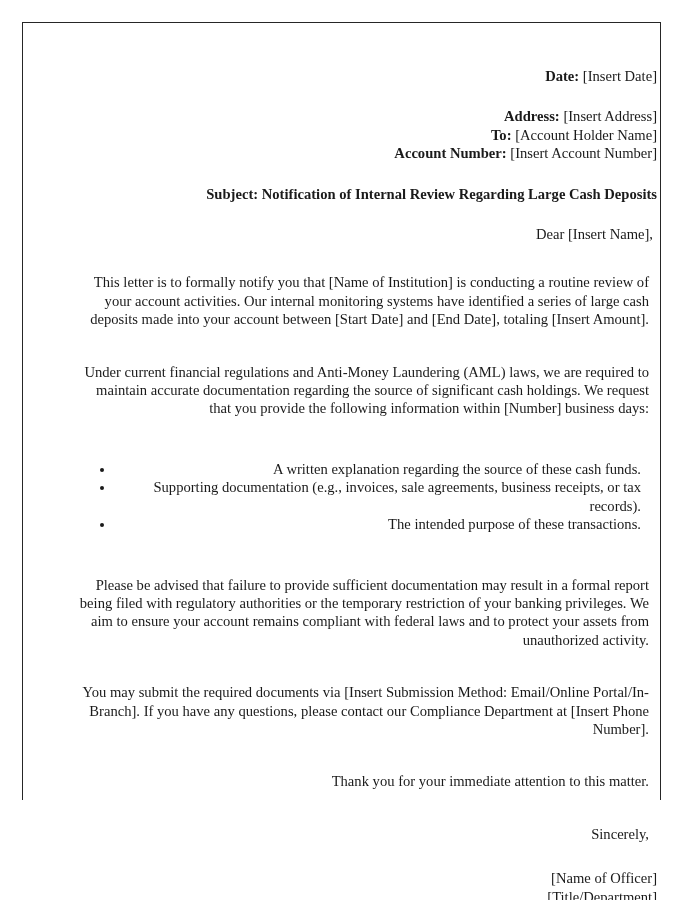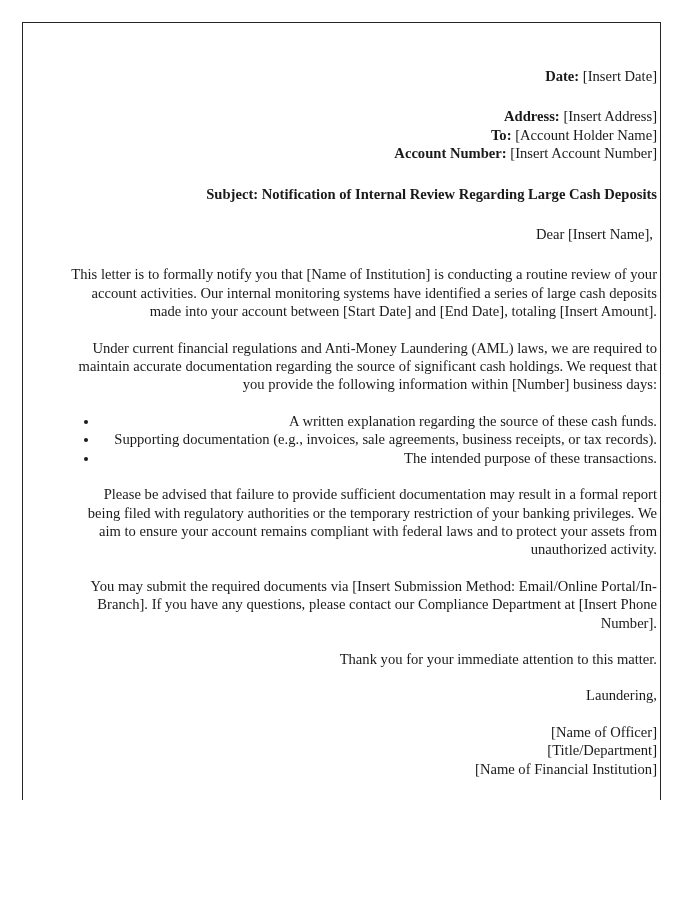--- a/index.html
+++ b/index.html
@@ -51,25 +51,25 @@
   .subject-line {
     margin: 0;
     font-weight: bold;
   }
 
   .salutation {
     margin: 4px;
   }
 
   .para {
-    margin: 0;
+    margin: 8px;
   }
 
   .bullet-list {
-    margin: 0;
+    margin: 16px;
     padding-left: 30px;
     list-style-type: disc;
   }
   .bullet-list li {
     margin: 0;
     padding-left: 2px;
   }
 
   .sign-line {
     margin: 0;
@@ -132,21 +132,21 @@
     <div class="block-gap-md"></div>
 
     <p class="para">You may submit the required documents via [Insert Submission Method: Email/Online Portal/In-Branch]. If you have any questions, please contact our Compliance Department at [Insert Phone Number].</p>
 
     <div class="block-gap-md"></div>
 
     <p class="para">Thank you for your immediate attention to this matter.</p>
 
     <div class="block-gap-md"></div>
 
-    <p class="para">Laundering,</p>
+    <p class="para">Sincerely,</p>
 
     <div class="block-gap-md"></div>
 
     <p class="sign-line">[Name of Officer]</p>
     <p class="sign-line">[Title/Department]</p>
     <p class="sign-line">[Name of Financial Institution]</p>
 
   </div>
 </div>
 

